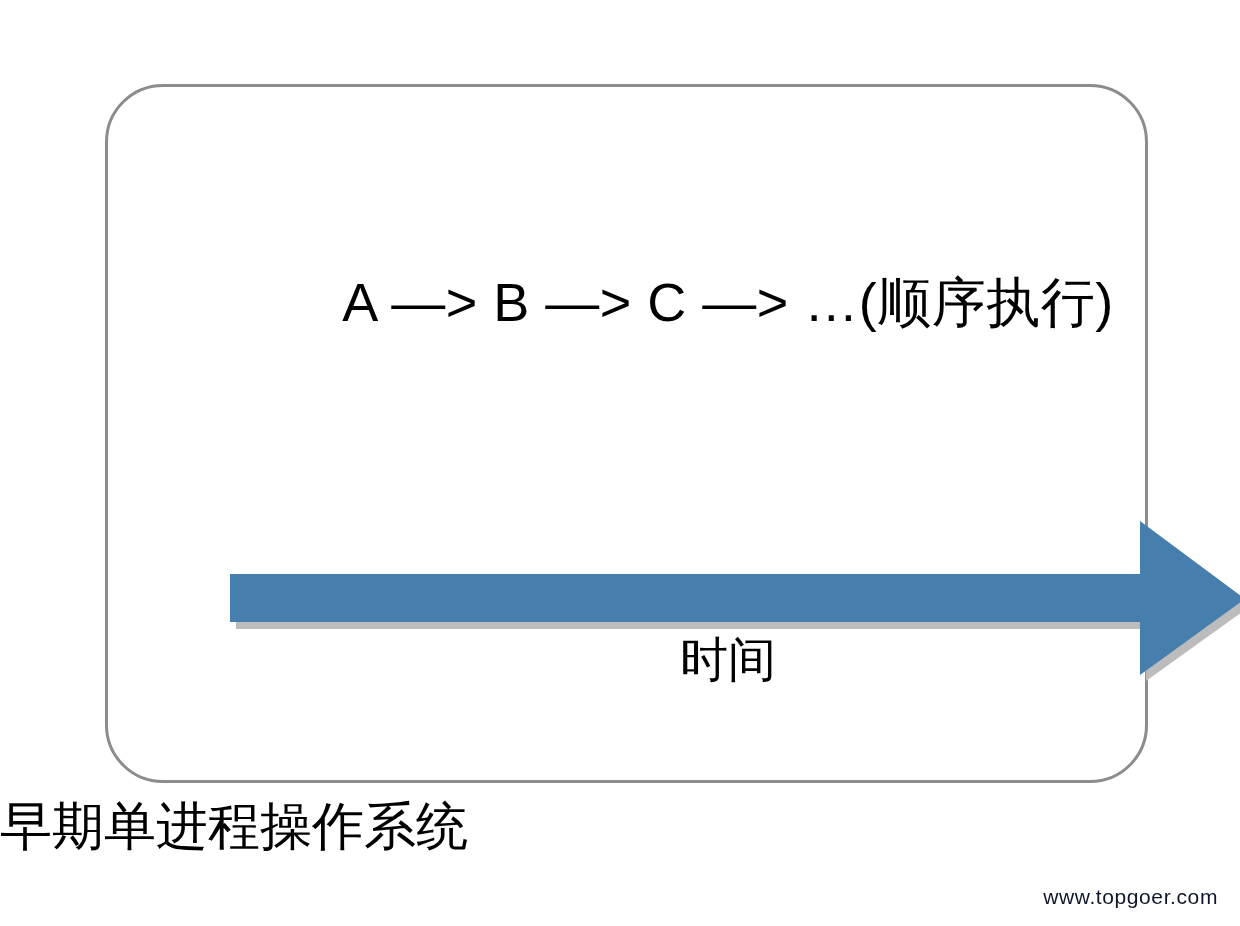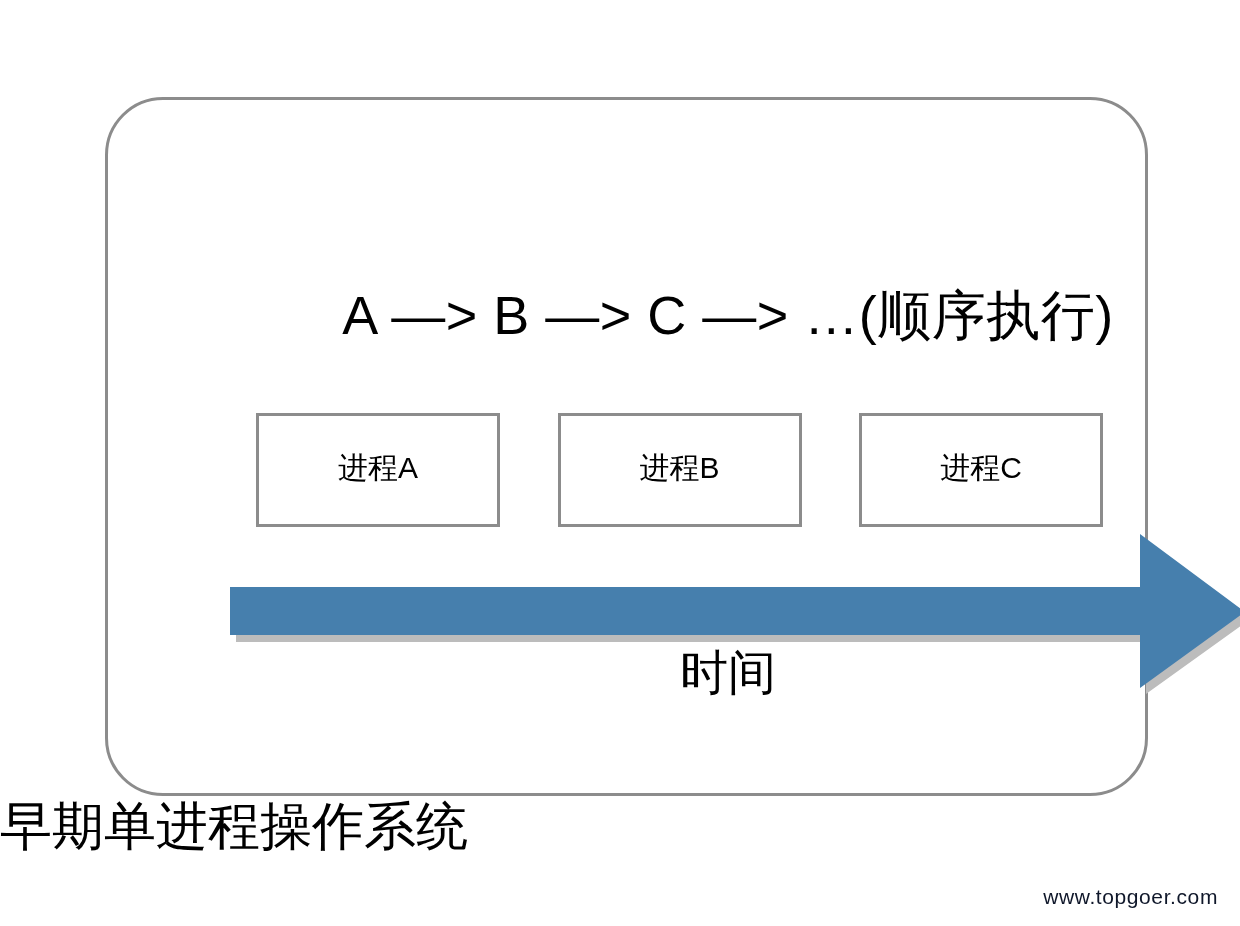--- a/index.html
+++ b/index.html
@@ -13,21 +13,21 @@
     position: relative;
     overflow: hidden;
     font-family: "Liberation Sans", "DejaVu Sans", sans-serif;
     color: #000000;
   }
 
   
   #diagram-frame {
     position: absolute;
     left: 105px;
-    top: 97px;
+    top: 84px;
     width: 1043px;
     height: 699px;
     border: 3px solid #8c8c8c;
     border-radius: 58px;
     box-sizing: border-box;
     background: #ffffff;
   }
 
   
   #sequence-heading {
@@ -121,34 +121,20 @@
     text-align: right;
   }
 </style>
 </head>
 <body>
 
 <div id="diagram-frame">
 
   <div id="sequence-heading">A —&gt; B —&gt; C —&gt; …(顺序执行)</div>
 
-  <div id="process-row">
-
-    <div class="process-box">
-      <span class="process-box-label">进程A</span>
-    </div>
-
-    <div class="process-box">
-      <span class="process-box-label">进程B</span>
-    </div>
-
-    <div class="process-box">
-      <span class="process-box-label">进程C</span>
-    </div>
-  </div>
 
   <div id="time-arrow">
     <svg viewBox="0 0 1026 170" preserveAspectRatio="none">
 
       <polygon points="10,66 920,66 920,14 1026,90 920,166 920,114 10,114" fill="#bcbcbc"></polygon>
 
       <polygon points="4,59 914,59 914,6 1019,84 914,160 914,107 4,107" fill="#467fad"></polygon>
     </svg>
   </div>
 

